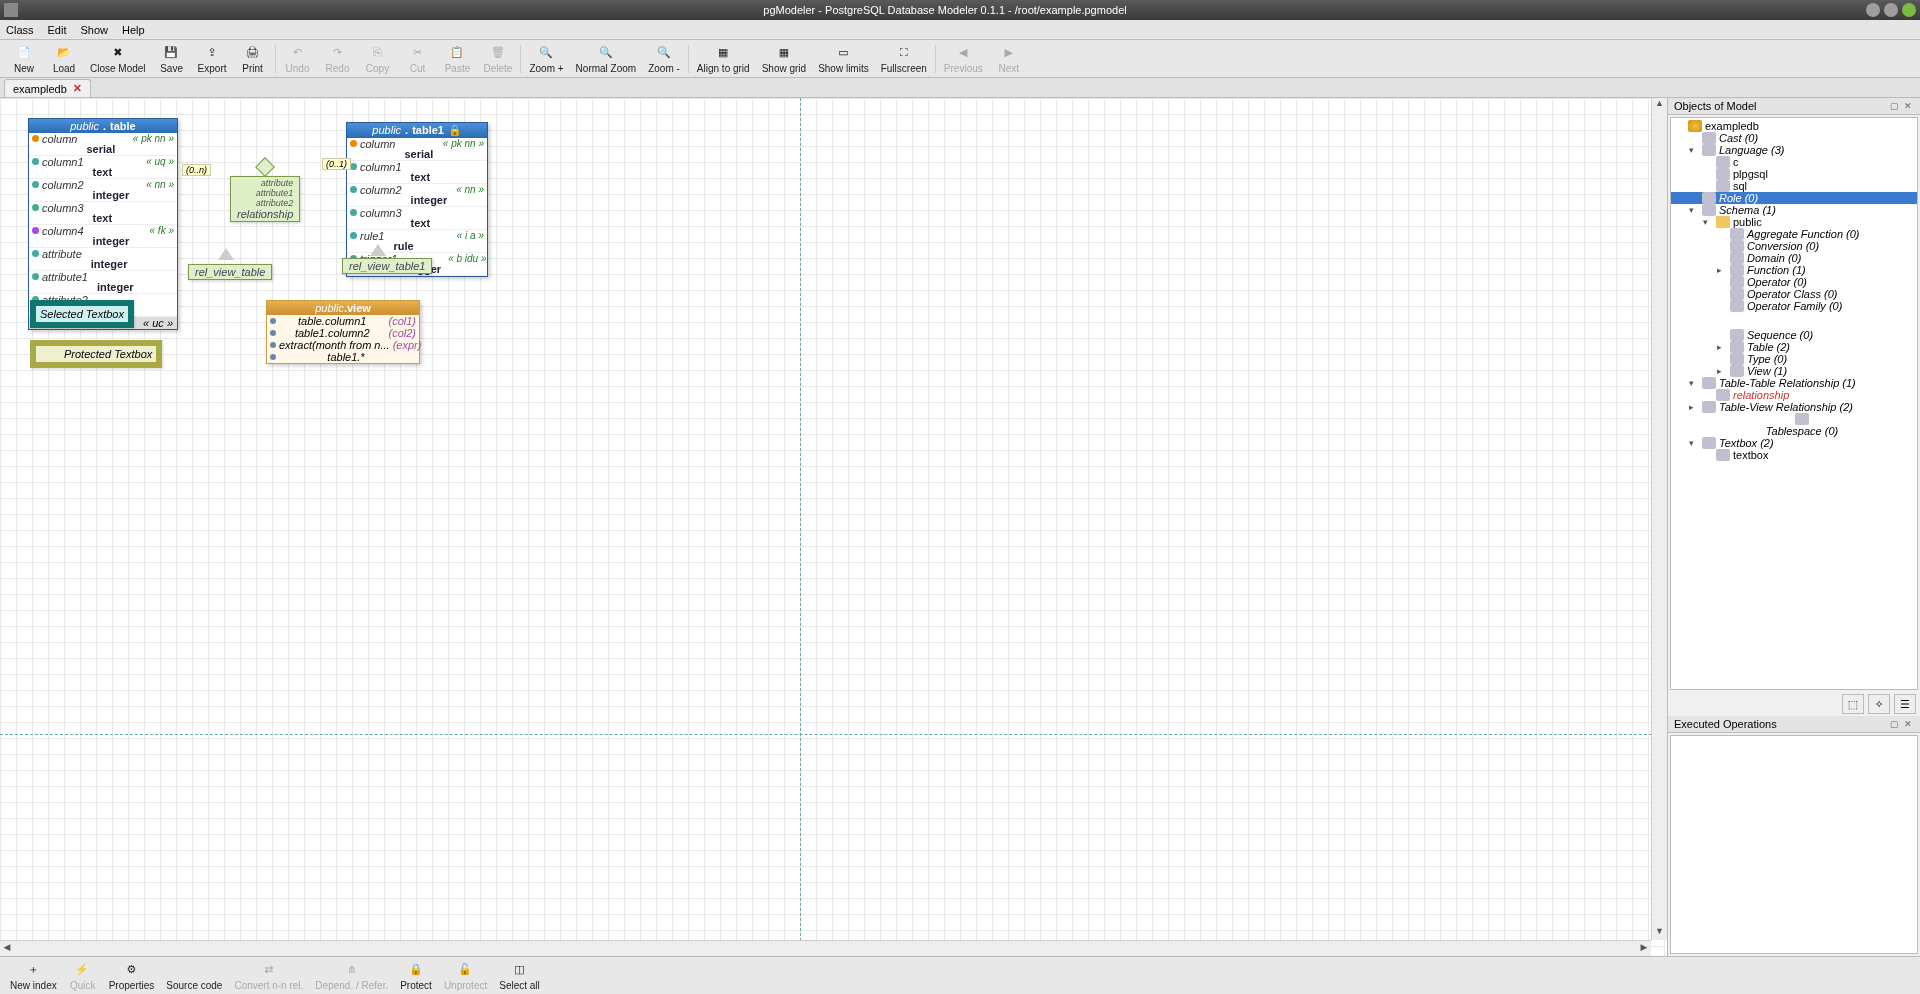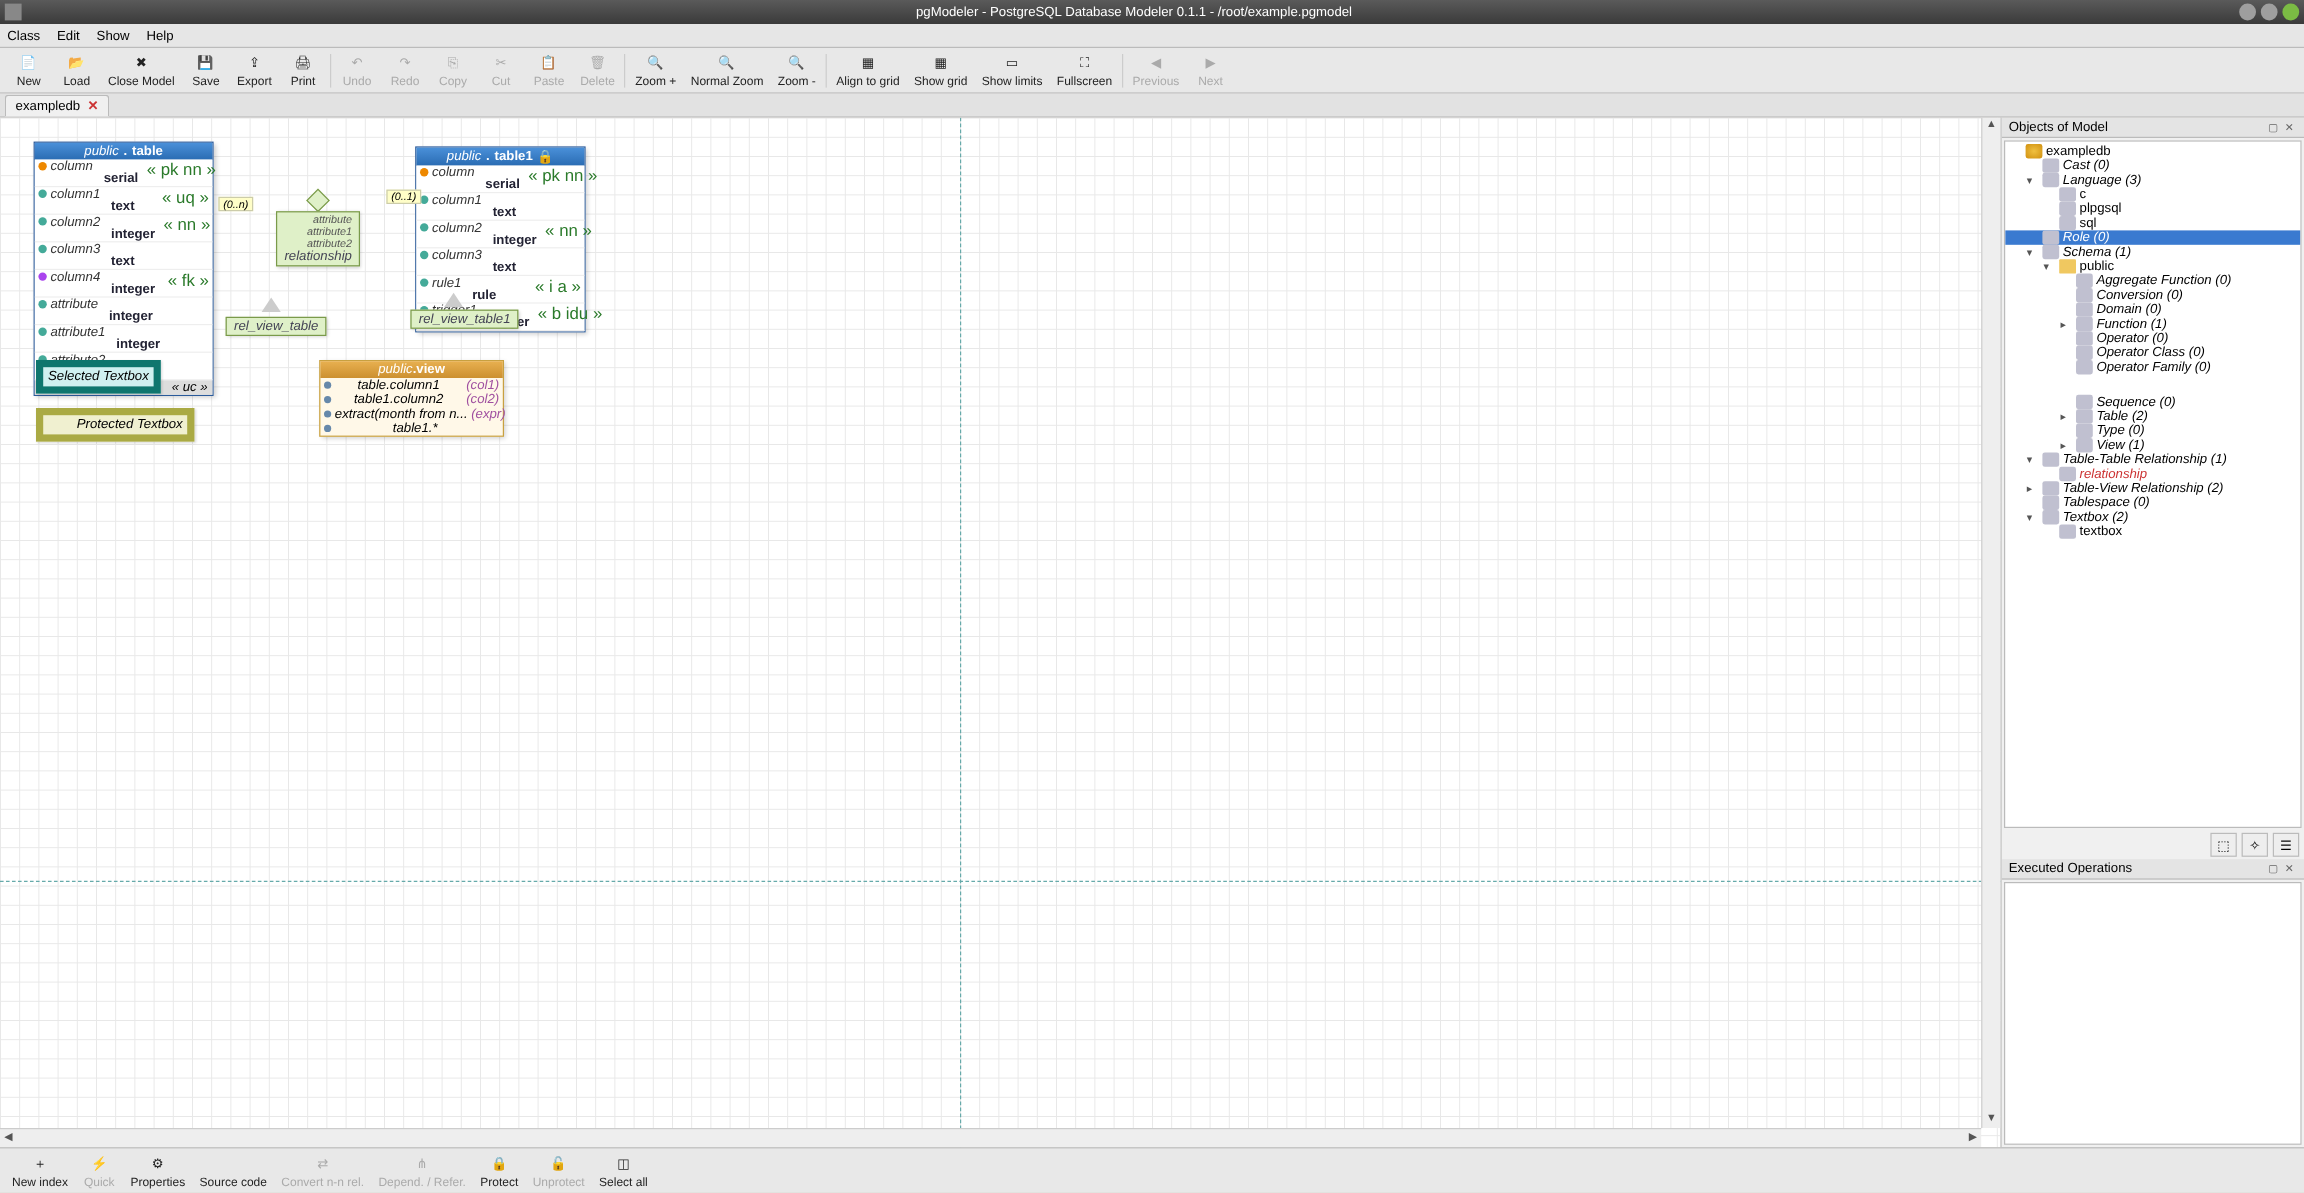--- a/index.html
+++ b/index.html
@@ -41,21 +41,21 @@
 .entity { position: absolute; border: 1px solid #2a5a9a; background: #f5f5f8; box-shadow: 2px 2px 4px rgba(0,0,0,.2); font-size: 10px; }
 .entity .hdr { background: linear-gradient(#4a90d9,#2a6cb3); color: #fff; padding: 1px 4px; font-weight: bold; display:flex; justify-content:center; gap:4px; }
 .entity .hdr .schema { font-style: italic; font-weight: normal; }
 .entity .rows { background:#fff; }
 .entity .row { display:flex; padding: 0 3px; gap: 3px; border-bottom:1px solid #eee; white-space:nowrap; }
 .entity .row .dot { width:7px; height:7px; border-radius:50%; background:#4a9; margin-top:2px; flex-shrink:0; }
 .entity .row .dot.pk { background:#e80; }
 .entity .row .dot.fk { background:#a4e; }
 .entity .row .nm { flex:0 0 auto; font-style: italic; color:#333; }
 .entity .row .tp { flex:1; font-weight:bold; color:#223; padding-left:6px;margin-top:10px; }
-.entity .row .tag { color:#2a7a2a; font-size:14px; padding-left:4px; }
+.entity .row .tag { font-style:italic; color:#2a7a2a; font-size:10px; padding-left:4px; }
 .entity .foot { background:#ddd; padding:0 4px; display:flex; justify-content:space-between; font-style:italic; }
 
 .rel-box { position:absolute; background:#dff0c8; border:1px solid #7a9a4a; padding:1px 6px; font-style:italic; color:#445; box-shadow: 1px 1px 3px rgba(0,0,0,.2); }
 .rel-box .attr { font-size:9px; color:#555; text-align:right; }
 .card { position:absolute; background:#fffec8; border:1px solid #cca; padding:0 3px; font-size:9px; font-style:italic; }
 
 .view { position:absolute; border:1px solid #c8a040; background:#fff8e8; box-shadow: 2px 2px 4px rgba(0,0,0,.2); font-size:10px; }
 .view .hdr { background: linear-gradient(#e8b050,#cc9030); color:#fff; padding:1px 4px; text-align:center; font-weight:bold; }
 .view .hdr .schema { font-style:italic; font-weight:normal; }
 .view .row { display:flex; padding:0 3px; gap:3px; white-space:nowrap; justify-content:space-between; }
@@ -493,21 +493,21 @@
         <div class="tree-row" style="padding-left: 32px;">
           <span class="exp"></span>
           <span class="ico ico-generic"></span>
           <span class="lbl red">relationship</span>
         </div>
         <div class="tree-row" style="padding-left: 18px;">
           <span class="exp">▸</span>
           <span class="ico ico-generic"></span>
           <span class="lbl">Table-View Relationship (2)</span>
         </div>
-        <div class="tree-row" style="padding-left: 18px;">
+        <div class="tree-row" style="padding-left: 18px; flex-direction: column;">
           <span class="exp"></span>
           <span class="ico ico-generic"></span>
           <span class="lbl">Tablespace (0)</span>
         </div>
         <div class="tree-row" style="padding-left: 18px;">
           <span class="exp">▾</span>
           <span class="ico ico-generic"></span>
           <span class="lbl">Textbox (2)</span>
         </div>
         <div class="tree-row" style="padding-left: 32px;">

